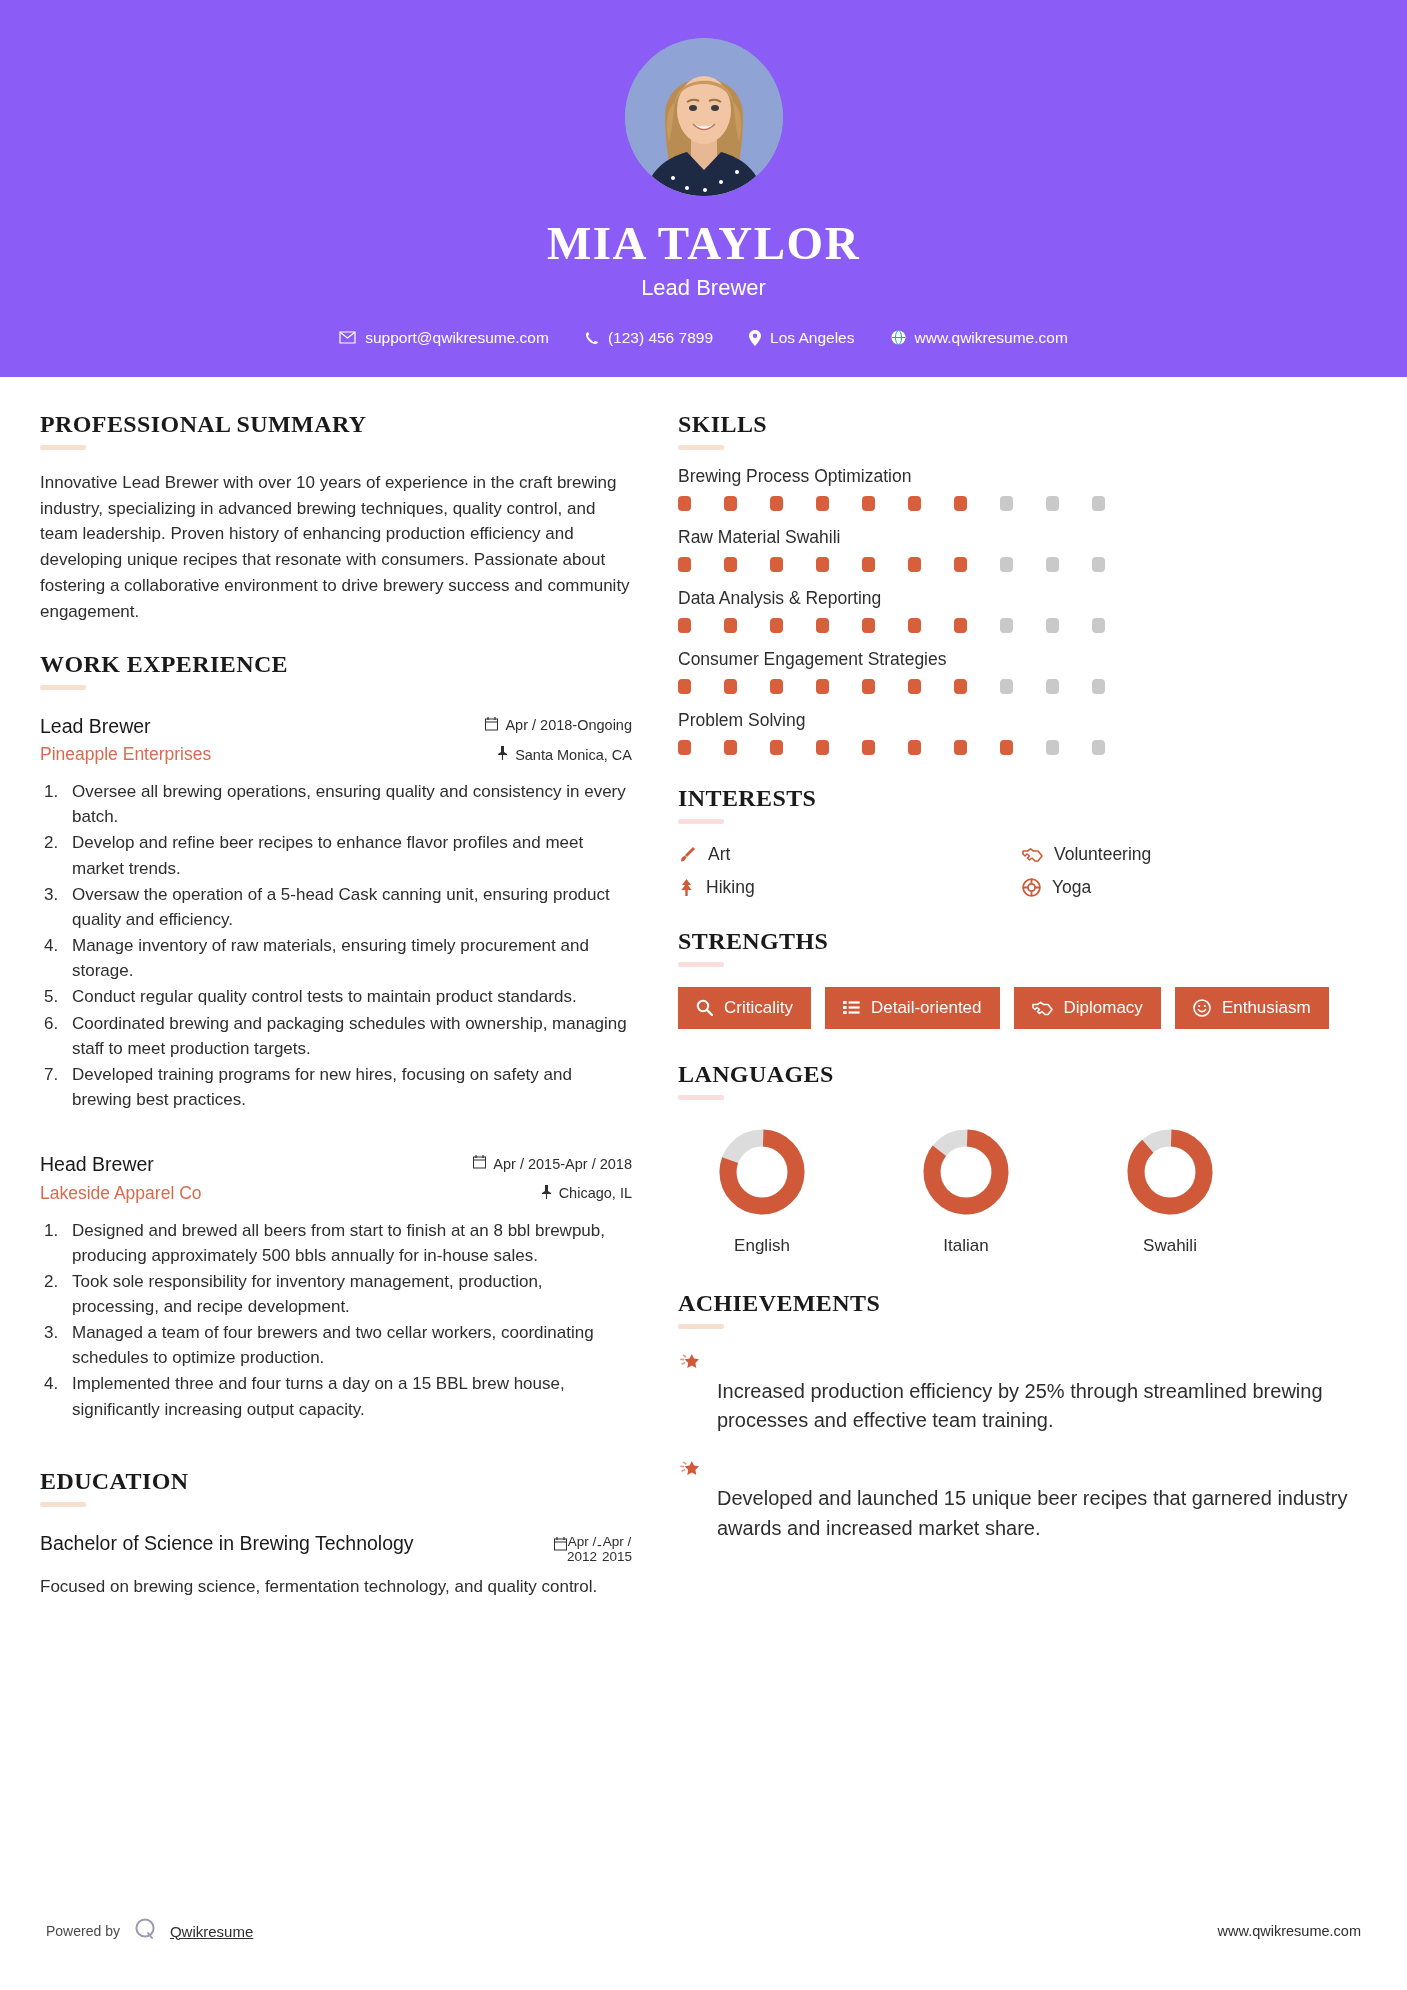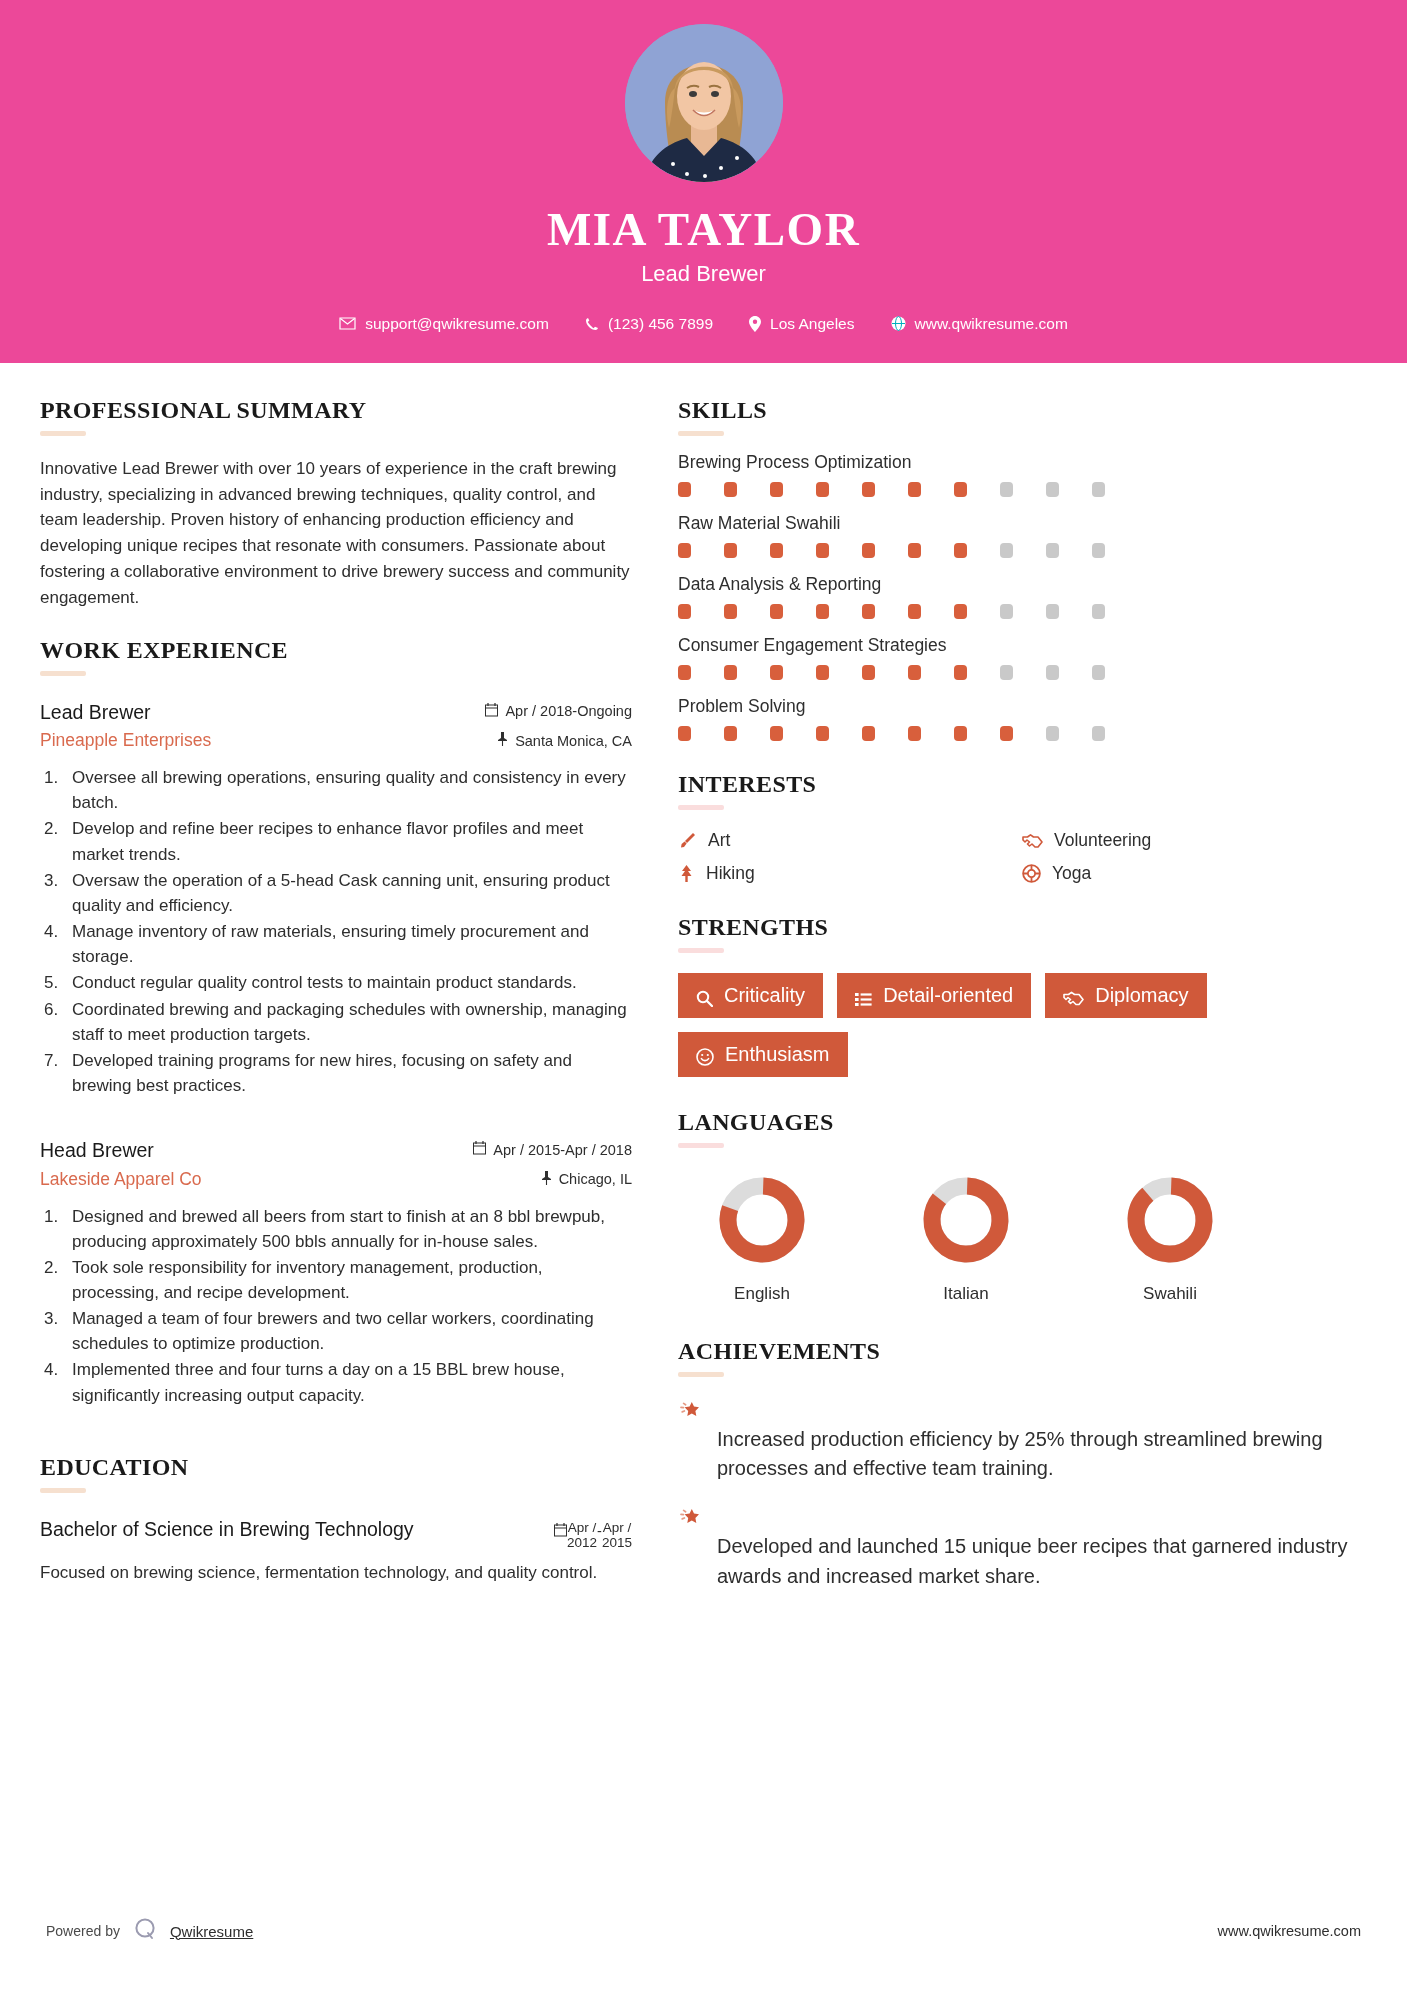--- a/index.html
+++ b/index.html
@@ -5,23 +5,23 @@
   * { box-sizing: border-box; margin: 0; padding: 0; }
   html, body {
     width: 1407px;
     background: #ffffff;
     font-family: "Liberation Sans", sans-serif;
   }
   body { width: 1407px; min-height: 1990px; position: relative; }
 
   
   .header {
-    background: #ec4899;
+    background: #8b5cf6;
     width: 100%;
-    padding: 24px 0 30px 0;
+    padding: 38px 0 30px 0;
     text-align: center;
   }
   .avatar {
     width: 158px; height: 158px;
     border-radius: 50%;
     margin: 0 auto;
     overflow: hidden;
     background: #8fa3d4;
     position: relative;
   }
@@ -147,22 +147,22 @@
   .interest-grid {
     display: grid; grid-template-columns: 1fr 1fr;
     row-gap: 12px; margin-top: 20px;
   }
   .interest-item { display: flex; align-items: center; gap: 11px; font-size: 17.5px; color: #2e2e2e; }
   .interest-item svg { display:block; }
 
   
   .strength-wrap { display: flex; flex-wrap: wrap; gap: 14px; margin-top: 20px; }
   .tag {
-    background: #D0593A; color: #ffffff; font-size: 20px;
-    padding: 11px 18px; display: flex; align-items: flex-end; gap: 11px;
+    background: #D0593A; color: #ffffff; font-size: 17px;
+    padding: 11px 18px; display: flex; align-items: center; gap: 11px;
   }
   .tag svg { display:block; }
 
   
   .lang-row { display: flex; margin-top: 22px; gap: 36px; }
   .lang-item { width: 168px; text-align: center; }
   .lang-label { font-size: 17px; color: #2e2e2e; margin-top: 10px; }
 
   
   .ach-item { display: flex; gap: 14px; margin-top: 20px; align-items: flex-start; }

